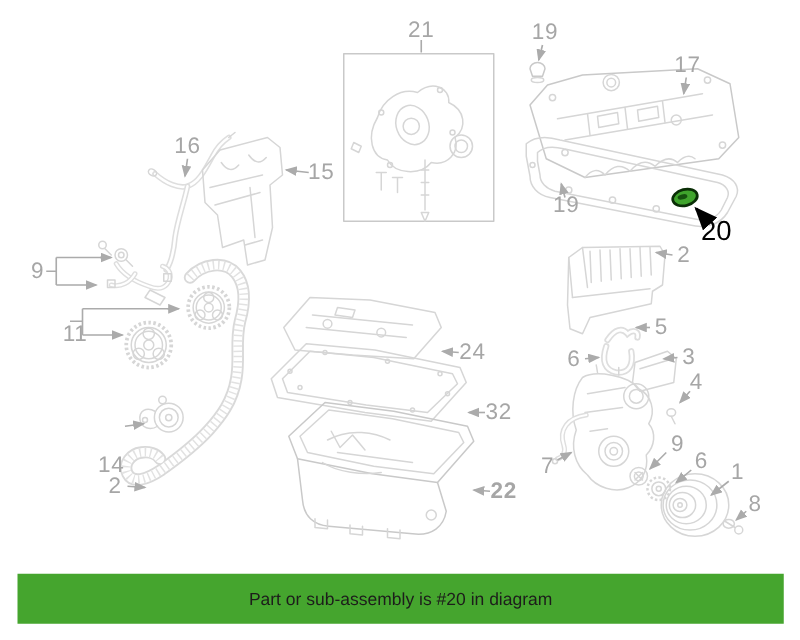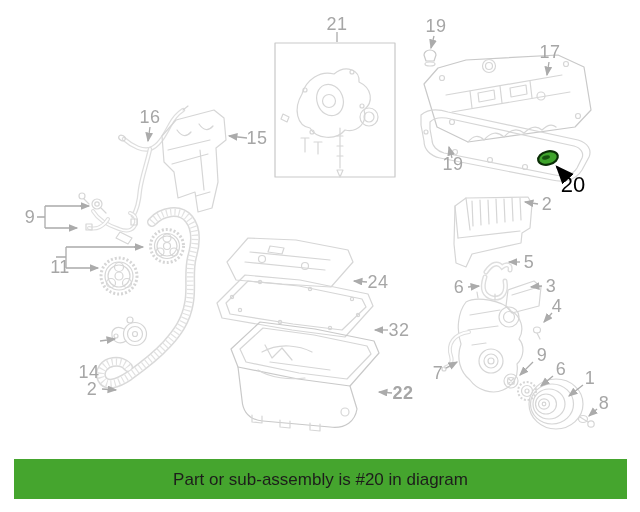--- a/index.html
+++ b/index.html
@@ -17,21 +17,21 @@
   .callout.highlight{
     color:var(--highlight-text,#000);font-size:22px;letter-spacing:0;
   }
   .banner{
     position:absolute;left:14px;top:459px;width:613px;height:40px;
     background:var(--banner-bg,#45a52e);
     display:flex;flex-direction:column;align-items:center;justify-content:center;
     text-align:center;
   }
   .banner div{
-    color:var(--banner-text,#1d1d1b);font-size:17px;line-height:19px;
+    color:var(--banner-text,#1d1d1b);font-size:14px;line-height:19px;
   }
   
   .ln{fill:none;stroke:var(--line,#d6d6d6);stroke-width:1.2;stroke-linejoin:round;stroke-linecap:round;}
   .ln2{fill:none;stroke:var(--line-dark,#c9c9c9);stroke-width:1.2;stroke-linejoin:round;stroke-linecap:round;}
   .lead{fill:none;stroke:var(--leader,#ababab);stroke-width:1.3;}
 </style>
 </head>
 <body>
 
 <div class="stage">

